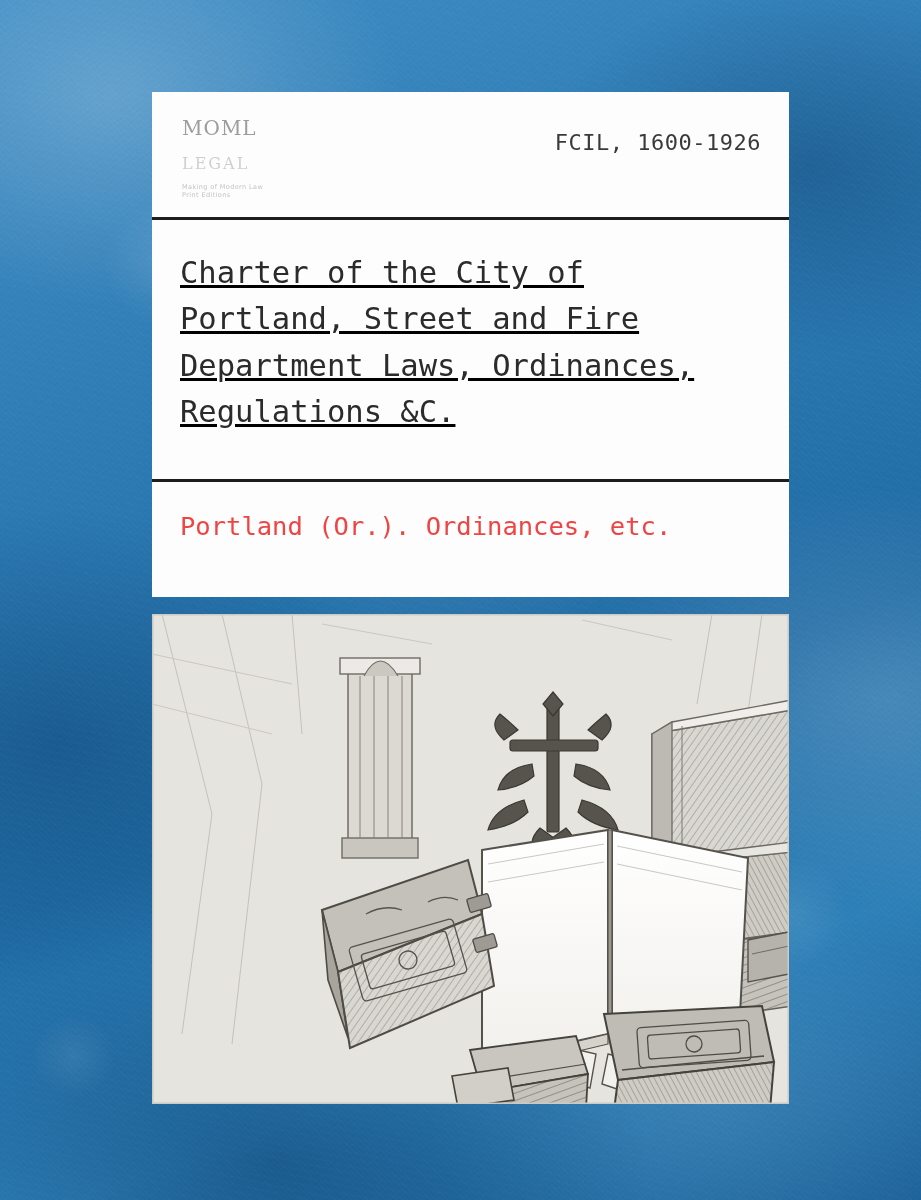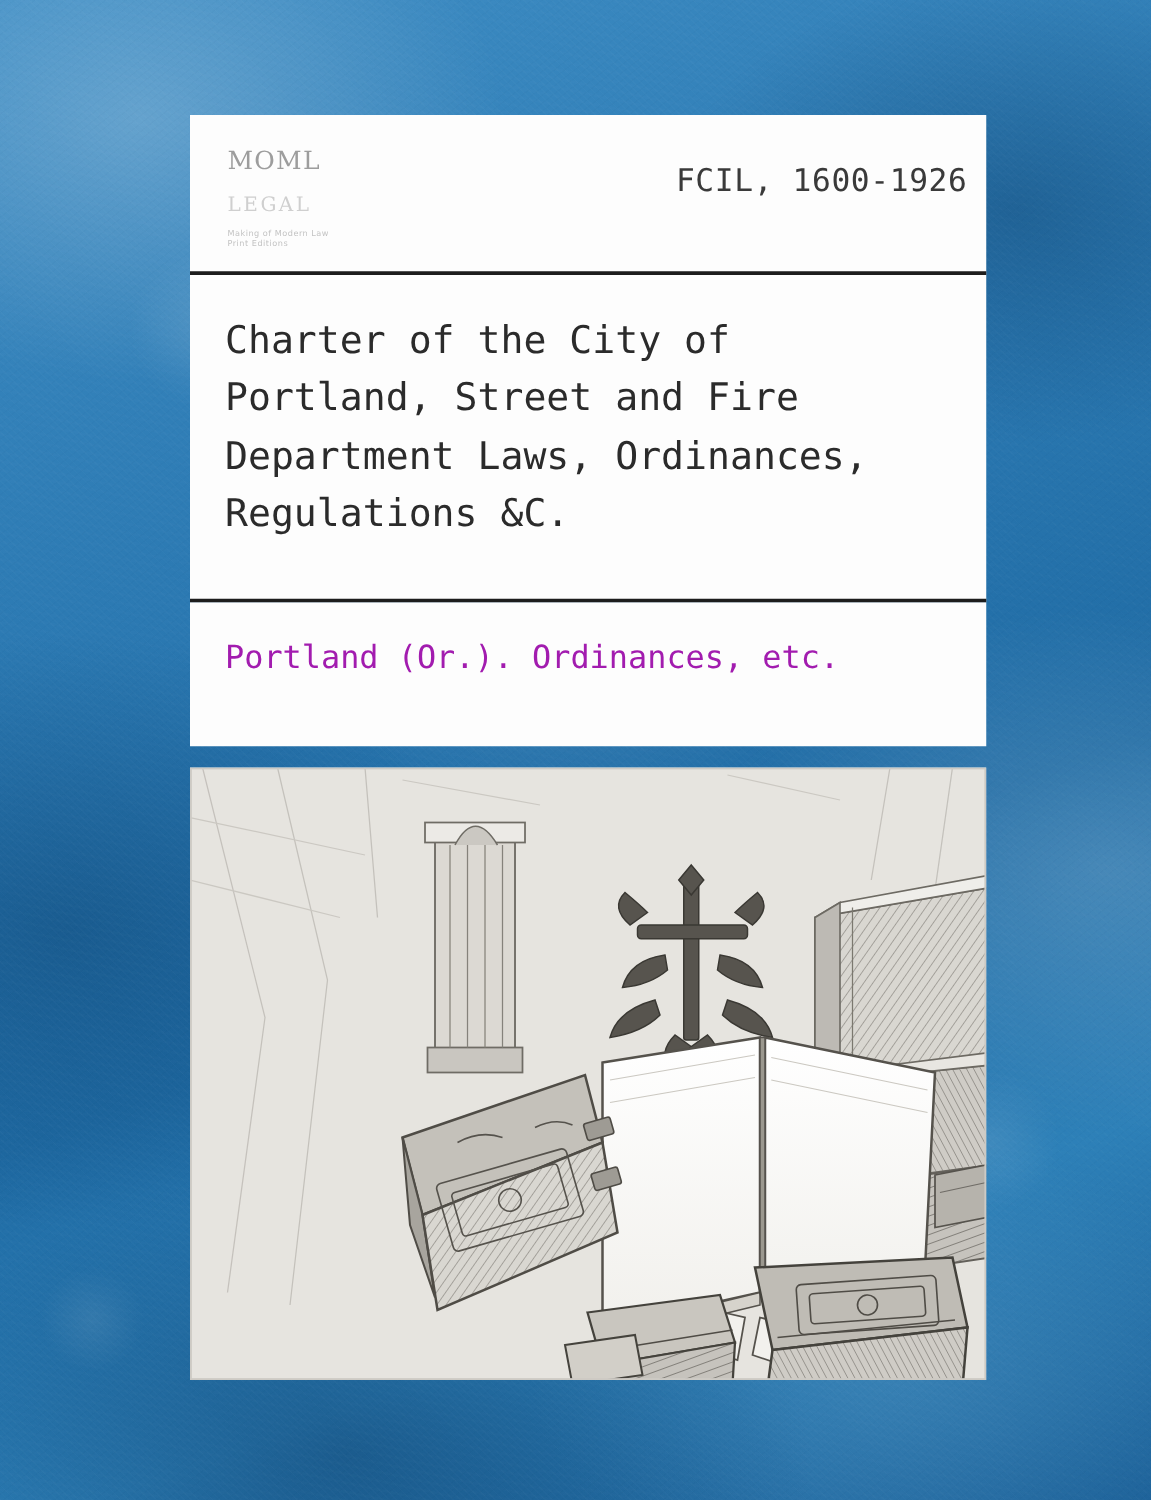--- a/index.html
+++ b/index.html
@@ -97,52 +97,53 @@
   .logo-tag {
     font-family: "DejaVu Sans", sans-serif;
     font-size: 6.5px;
     letter-spacing: 0.4px;
     color: #c3c3c3;
     margin-top: 11px;
     line-height: 1.25;
   }
 
   .collection-code {
-    padding: 38px 15px 0 0;
+    padding: 38px 28px 0 0;
     font-family: "DejaVu Sans Mono", monospace;
-    font-size: 25px;
+    font-size: 22px;
     color: #3a3a3a;
     letter-spacing: 0.5px;
     white-space: nowrap;
   }
 
   .panel-title {
     top: 220px;
     min-height: 262px;
     padding: 30px 28px 26px 28px;
     border-bottom: 3px solid #1d1d1d;
+    text-decoration: underline;
   }
   .title-text {
     font-family: "DejaVu Sans Mono", monospace;
     font-size: 30.5px;
     line-height: 1.52;
     color: #2b2b2b;
     letter-spacing: 0px;
   }
 
   .panel-author {
     top: 482px;
     min-height: 115px;
     padding: 26px 28px 24px 28px;
   }
   .author-text {
     font-family: "DejaVu Sans Mono", monospace;
     font-size: 25.5px;
     line-height: 1.45;
-    color: #a21caf;
+    color: #ef4444;
   }
 
   
   .panel-illustration {
     top: 614px;
     height: 490px;
     padding: 0;
     background: #e9e8e4;
     overflow: hidden;
   }

